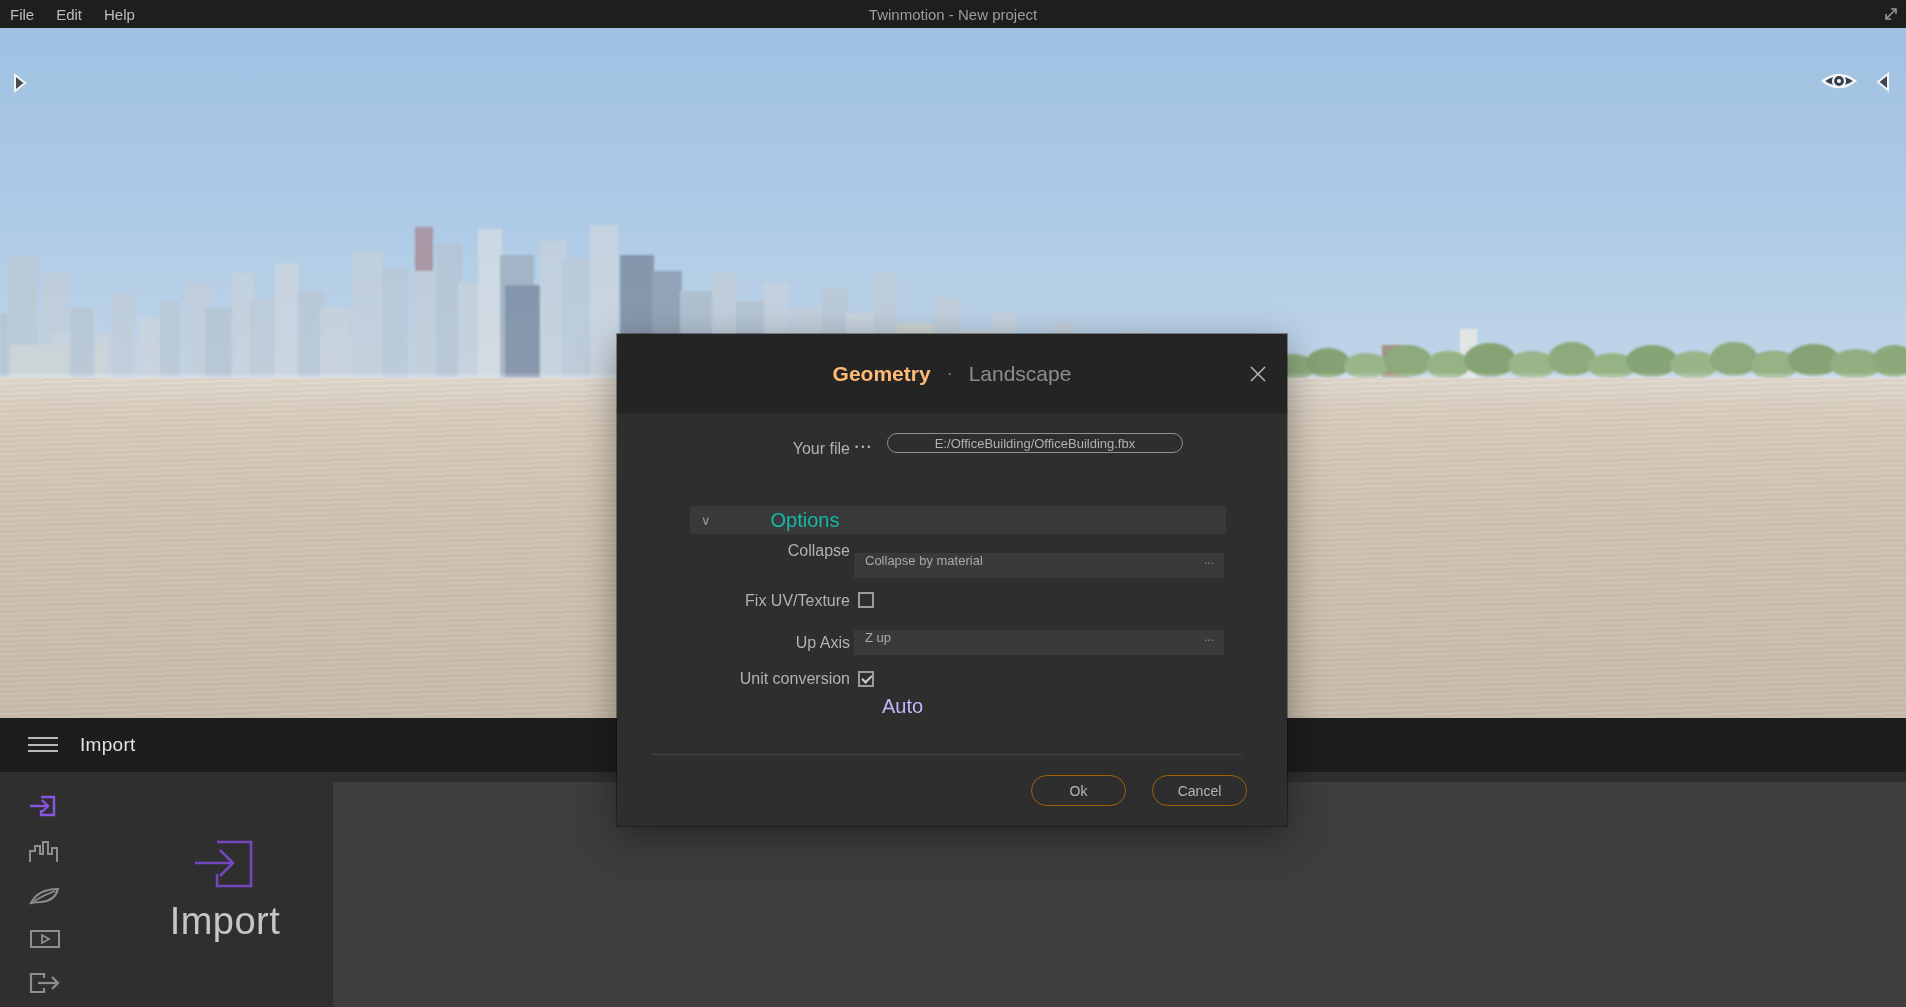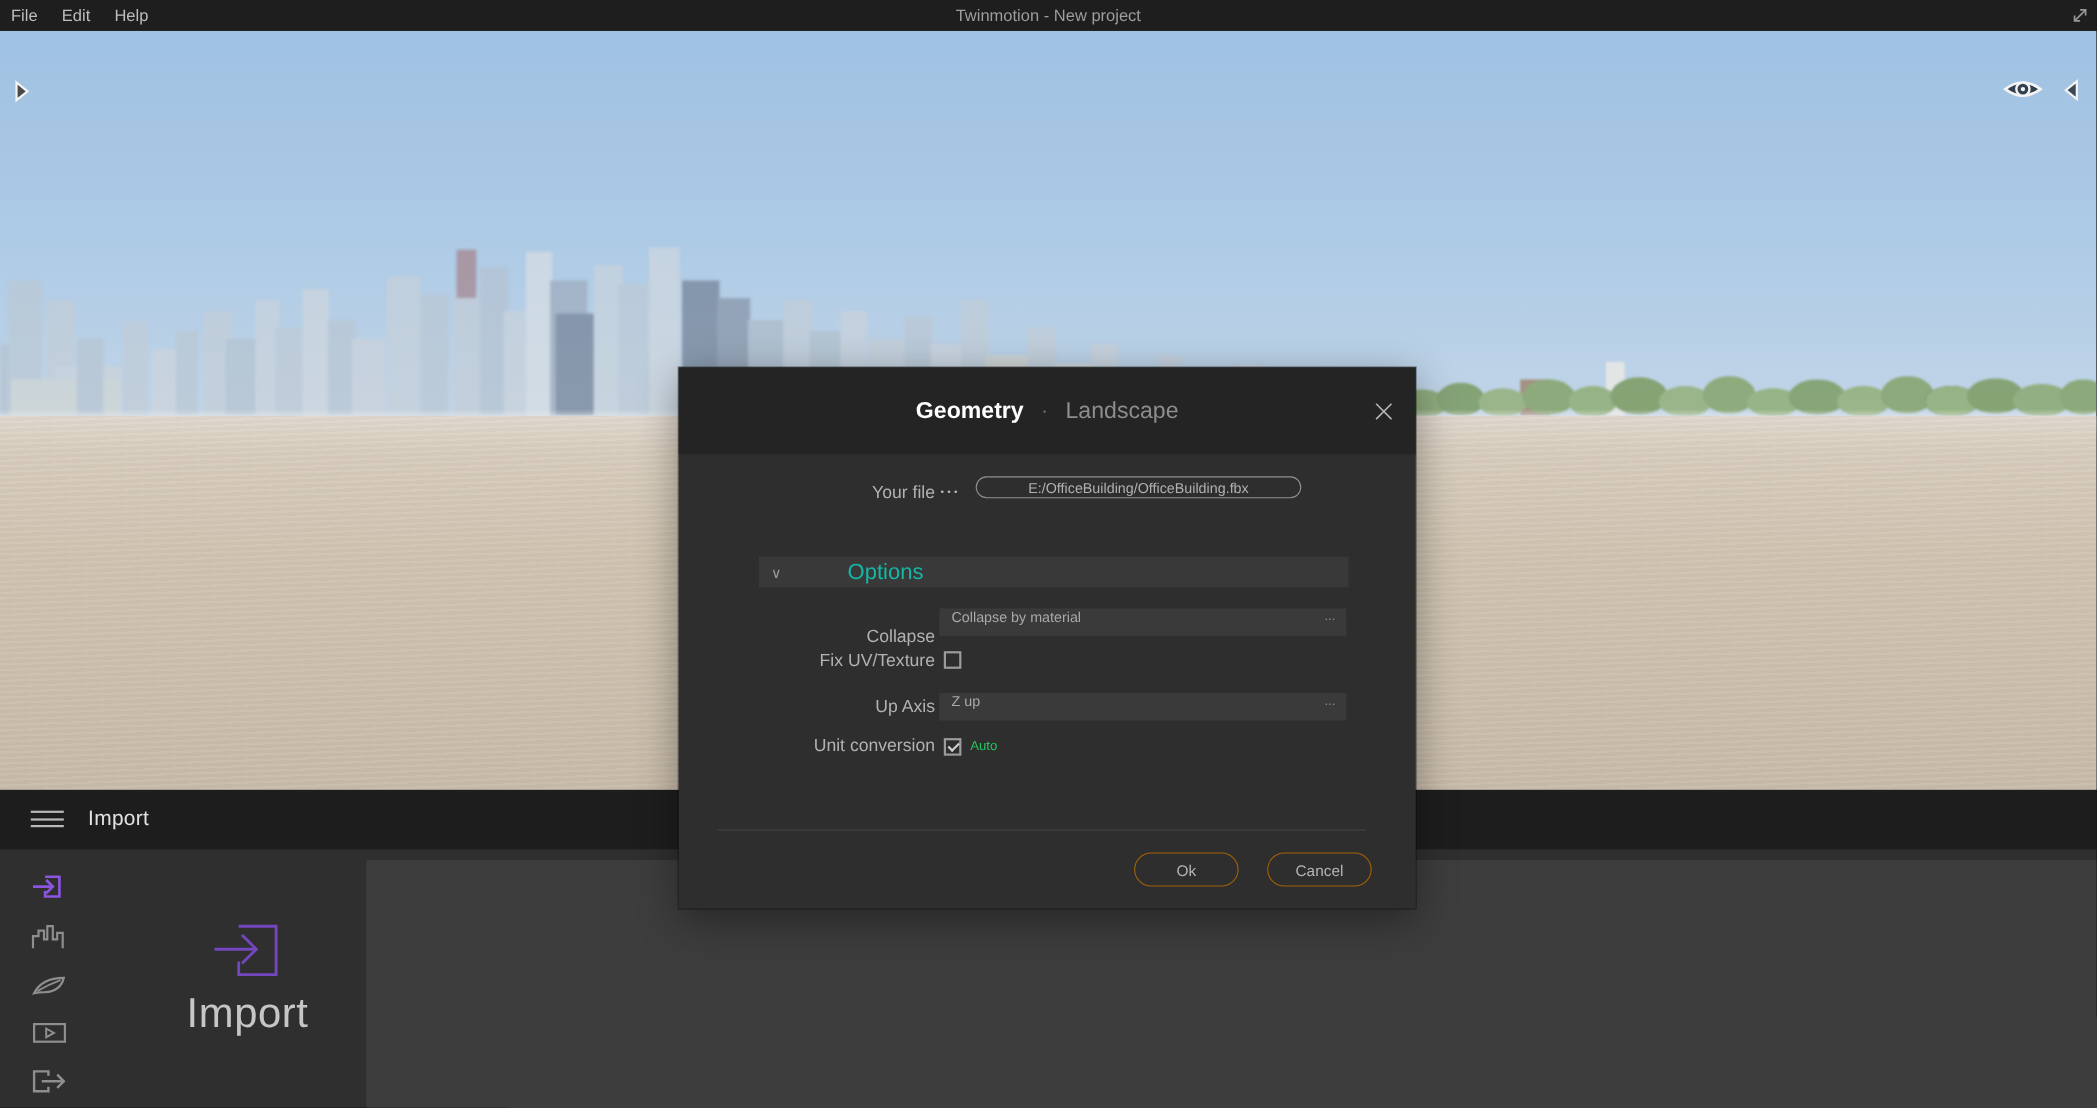--- a/index.html
+++ b/index.html
@@ -46,21 +46,21 @@
 
   .side-icon{ position:absolute; left:28px; width:34px; height:28px; cursor:pointer; }
   .big-import{ position:absolute; left:160px; top:66px; width:130px; text-align:center; cursor:pointer; }
   .big-import-label{ margin-top:6px; font-size:38px; font-weight:200; color:#c6c6c6; letter-spacing:0.5px; }
 
   
   .dialog{ position:absolute; left:617px; top:334px; width:670px; height:492px; background:#2e2e2e; z-index:20;
     box-shadow:0 0 0 1px rgba(0,0,0,0.35), 0 10px 36px rgba(0,0,0,0.38); }
   .dialog-header{ position:absolute; left:0; top:0; width:100%; height:79px; background:#242424;
     display:flex; align-items:center; justify-content:center; gap:16px; }
-  .dlg-title-primary{ font-size:21px; font-weight:bold; color:#ffffff; }
+  .dlg-title-primary{ font-size:21px; font-weight:bold; color:#fdba74; }
   .dlg-sep{ font-size:18px; color:#7a7a7a; }
   .dlg-title-secondary{ font-size:21px; color:#8d8d8d; }
   .dlg-close{ position:absolute; right:18px; top:29px; width:22px; height:22px; cursor:pointer; }
 
   .row-label{ position:absolute; left:0; width:213px; text-align:right; font-size:16px; color:#b2b2b2;margin-left:20px; }
 
   .file-dots{ position:absolute; left:238px; top:108px; width:24px; font-size:9px; letter-spacing:3px; color:#b5b5b5; cursor:pointer; }
   .file-pill{ position:absolute; left:270px; top:99px; width:296px; height:20px; border:1px solid #8f8f8f; border-radius:16px;
     display:flex; align-items:center; justify-content:center; font-size:13px; color:#b0b0b0; cursor:pointer; }
 
@@ -70,21 +70,21 @@
   .options-title{ margin-left:60px; font-size:20px; color:#14b8a6; }
 
   .field{ position:absolute; left:237px; width:370px; height:25px; background:#3a3a3a;
     display:flex; align-items:flex-start; cursor:pointer; }
   .field-text{ margin-left:11px; font-size:13px; color:#a9a9a9; }
   .field-more{ margin-left:auto; margin-right:10px; font-size:12px; color:#8a8a8a; }
 
   .checkbox{ position:absolute; left:241px; width:16px; height:16px; border:2px solid #9b9b9b; background:transparent; cursor:pointer; }
   .checkbox.checked::after{ content:""; position:absolute; left:2px; top:2px; width:8px; height:4px;
     border-left:2px solid #cfcfcf; border-bottom:2px solid #cfcfcf; transform:rotate(-45deg); }
-  .check-suffix{ position:absolute; left:265px; font-size:12px; color:#22c55e; }
+  .check-suffix{ position:absolute; left:265px; font-size:20px; color:#c4b5fd;margin-top:24px; }
 
   .dlg-divider{ position:absolute; left:35px; right:45px; top:420px; height:1px; background:rgba(255,255,255,0.10); }
 
   .dlg-btn{ position:absolute; top:441px; width:95px; height:31px; border:1px solid #a16207; border-radius:16px; background:transparent;
     display:flex; align-items:center; justify-content:center; font-size:14px; color:#b5b5b5; cursor:pointer; font-family:inherit; }
   .btn-ok{ left:414px; }
   .btn-cancel{ left:535px; }
 </style>
 </head>
 <body>
@@ -291,21 +291,21 @@
 
     <div class="row-label" style="top:106px;">Your file</div>
     <div class="file-dots">•••</div>
     <div class="file-pill">E:/OfficeBuilding/OfficeBuilding.fbx</div>
 
     <div class="options-bar">
       <span class="options-chevron">∨</span>
       <span class="options-title">Options</span>
     </div>
 
-    <div class="row-label" style="top:237px;">Collapse</div>
+    <div class="row-label" style="top:208px;">Collapse</div>
     <div class="field" style="top:219px;">
       <span class="field-text">Collapse by material</span>
       <span class="field-more">...</span>
     </div>
 
     <div class="row-label" style="top:258px;">Fix UV/Texture</div>
     <div class="checkbox" style="top:258px;"></div>
 
     <div class="row-label" style="top:300px;">Up Axis</div>
     <div class="field" style="top:296px;">

